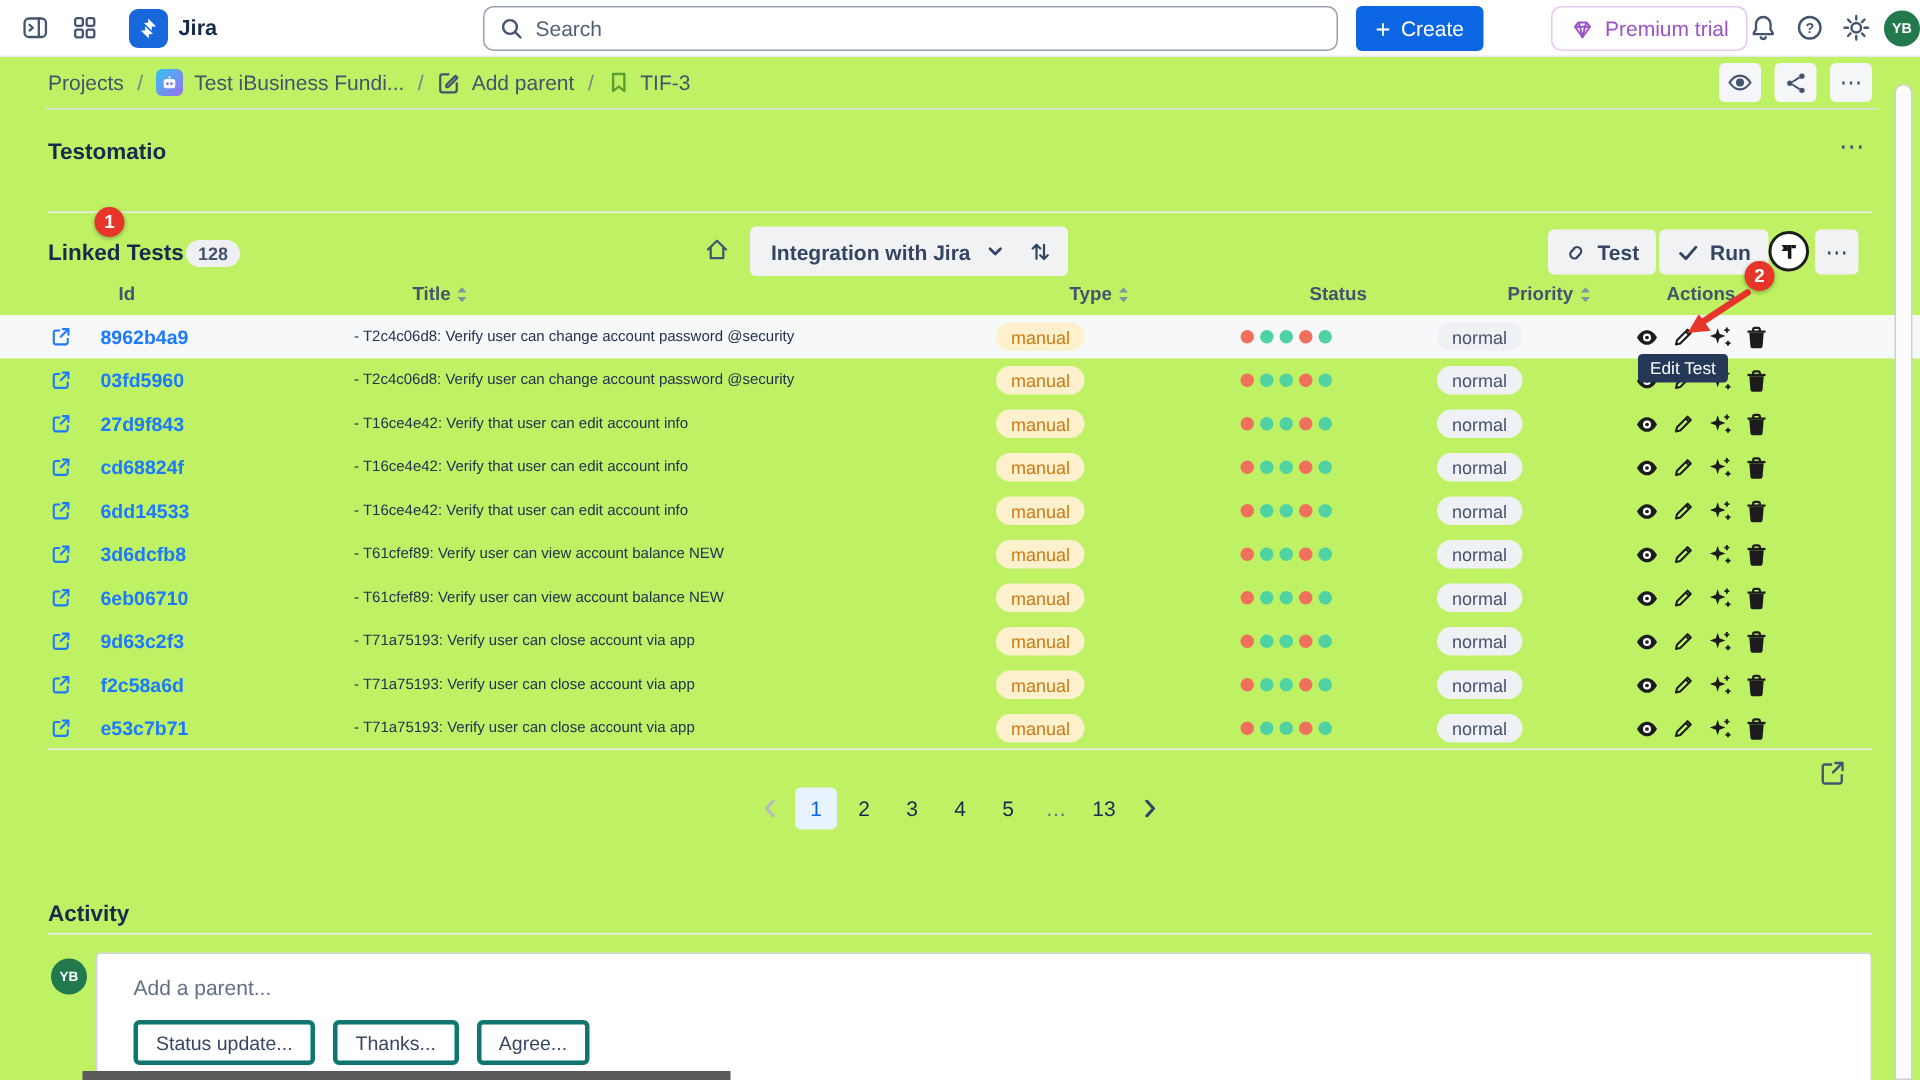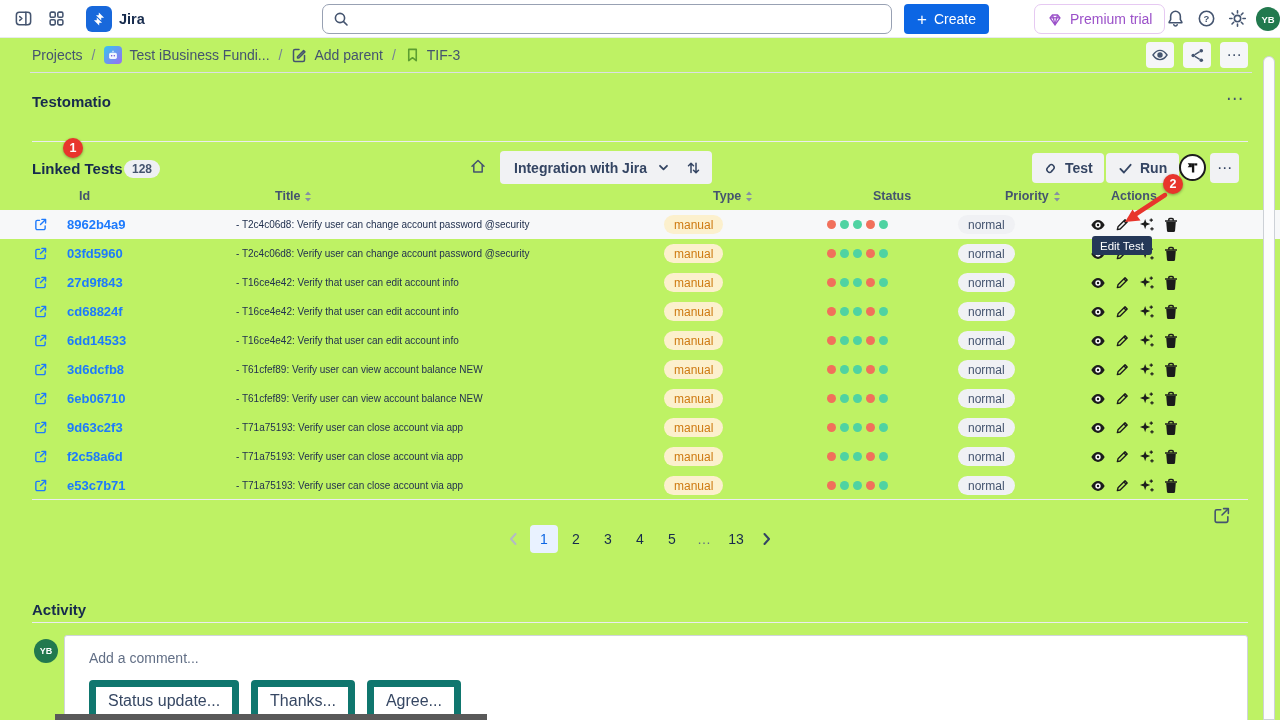--- a/index.html
+++ b/index.html
@@ -86,21 +86,21 @@
   .page-nav { width:26px; height:28px; display:flex; align-items:center; justify-content:center; background:none; border:none; cursor:pointer; }
   .export-btn { position:absolute; left:1212px; top:506px; background:none; border:none; cursor:pointer; }
 
   
   .activity-title { position:absolute; left:32px; top:601px; font-size:15px; font-weight:700; color:#172B4D; }
   .activity-divider { position:absolute; left:32px; top:622px; width:1216px; height:1px; background:#ebecf0; }
   .activity-avatar { position:absolute; left:34px; top:639px; width:24px; height:24px; border-radius:50%; background:var(--c-avatar-green); color:#fff; font-size:9px; font-weight:700; display:flex; align-items:center; justify-content:center; }
   .comment-box { position:absolute; left:64px; top:635px; width:1184px; height:92px; border:1px solid #d0d4db; border-radius:3px; background:#fff; }
   .comment-placeholder { position:absolute; left:24px; top:14px; font-size:14px; color:#626f86; cursor:text; }
   .quick-replies { position:absolute; left:24px; top:44px; display:flex; gap:12px; }
-  .qr { border:7px solid #0f766e; border-radius:4px; background:#fff; padding:4.5px 12px; font-size:16px; color:#364763; font-family:inherit; cursor:pointer; }
+  .qr { border:3px solid #0f766e; border-radius:4px; background:#fff; padding:4.5px 12px; font-size:13px; color:#364763; font-family:inherit; cursor:pointer; }
 
   
   .bottom-bar { position:absolute; left:55px; top:714px; width:432px; height:6px; background:#595959; }
   .scrollbar { position:absolute; left:1263px; top:56px; width:12px; height:664px; border:1px solid #cdd1d7; border-radius:7px 7px 0 0; background:#fcfcfd; z-index:50; }
 </style>
 </head>
 <body>
 
 <div id="root">
 
@@ -128,20 +128,21 @@
     </div>
     <span class="tb-appname">Jira</span>
 
     <div class="tb-search">
       <span style="display:flex;">
         <svg width="16" height="16" viewBox="0 0 16 16" fill="none" stroke="#44546F" stroke-width="1.6" stroke-linecap="round">
           <circle cx="7" cy="7" r="4.6"></circle>
             <line x1="10.6" y1="10.6" x2="14" y2="14"></line>
         </svg>
       </span>
+      <input type="text" placeholder="Search" style="">
     </div>
 
     <button class="tb-create">
       <span class="plus">+</span>
       <span>Create</span>
     </button>
 
     <button class="tb-premium">
       <span style="display:flex;">
         <svg width="16" height="15" viewBox="0 0 16 15" fill="none" stroke="#9B51C9" stroke-width="1.3" stroke-linejoin="round">
@@ -916,21 +917,21 @@
         <path d="M15.2 2.8 9.5 8.5"></path>
     </svg>
   </button>
 
   <h2 class="activity-title">Activity</h2>
   <div class="activity-divider"></div>
   <div class="activity-avatar">
       <span>YB</span>
     </div>
   <div class="comment-box">
-    <div class="comment-placeholder">Add a comment...</div>
+    <div class="comment-placeholder">Add a parent...</div>
     <div class="quick-replies">
         <button class="qr">Status update...</button>
         <button class="qr">Thanks...</button>
         <button class="qr">Agree...</button>
       </div>
   </div>
 
   <div class="bottom-bar"></div>
   <div class="scrollbar"></div>
 </div>

